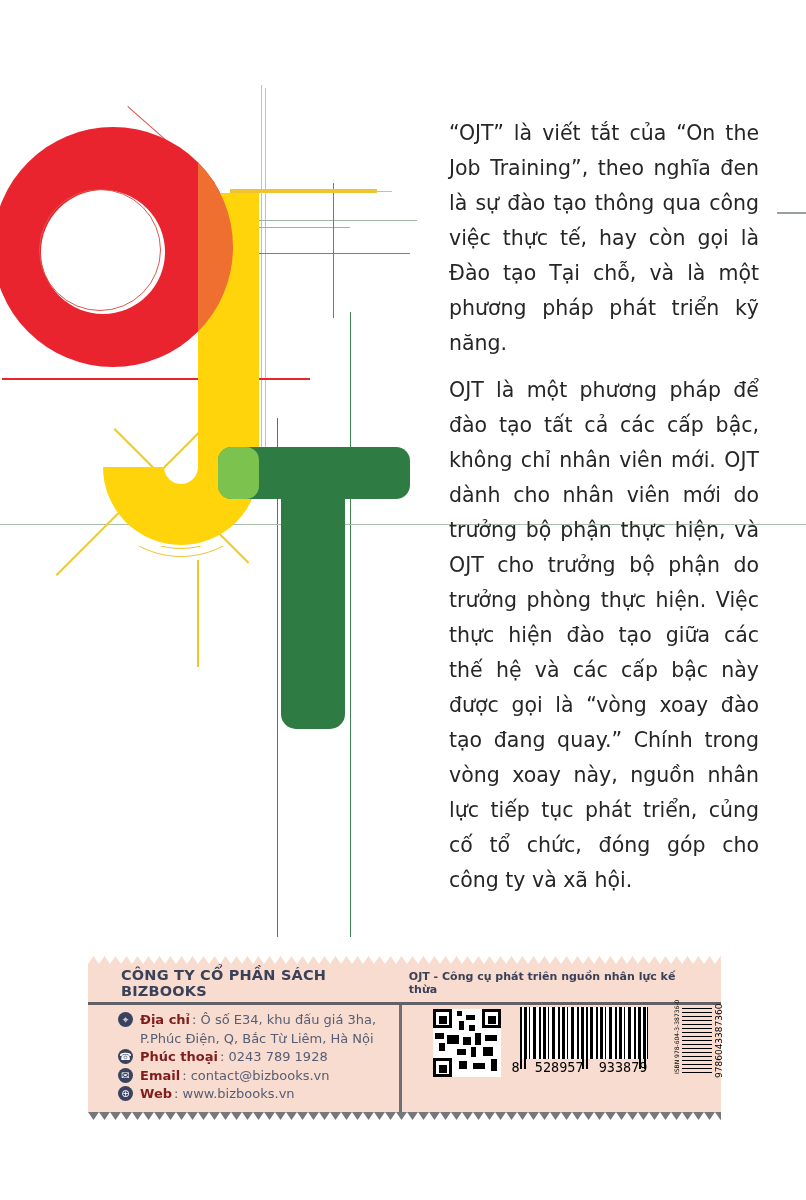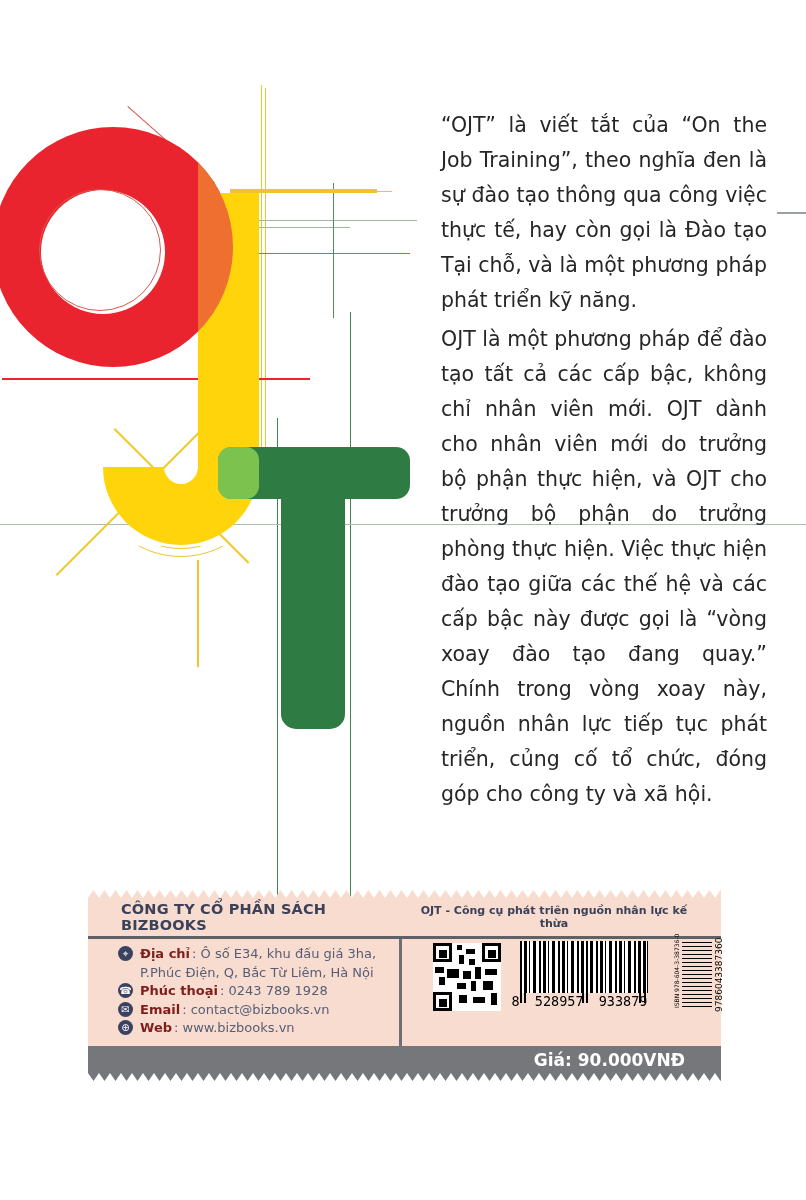--- a/index.html
+++ b/index.html
@@ -14,27 +14,27 @@
   #o-sketch{position:absolute;left:39px;top:189px;width:122px;height:122px;border-radius:50%;
             border:1.4px solid #e0564b;box-sizing:border-box;background:transparent;}
   #oj-overlap{position:absolute;left:-7px;top:127px;width:240px;height:240px;border-radius:50%;
               background:#ef6f31;clip-path:inset(0 0 0 205px);}
   #t-bar{position:absolute;left:218px;top:447px;width:192px;height:52px;background:#2e7c43;border-radius:14px;}
   #t-stem{position:absolute;left:281px;top:470px;width:64px;height:259px;background:#2e7c43;border-radius:15px;}
   #jt-overlap{position:absolute;left:218px;top:447px;width:41px;height:52px;background:#7cc24f;border-radius:13px;}
   .arc{position:absolute;border-radius:50%;border:1.4px solid #eec431;box-sizing:border-box;}
   
   #body-text{position:absolute;left:437px;top:104px;width:334px;color:#262626;}
-  #body-text p{margin:4px;font-size:20.5px;line-height:35px;text-align:justify;}
-  
-  #ticket{position:absolute;left:88px;top:890px;width:633px;}
+  #body-text p{margin:12px;font-size:20.5px;line-height:35px;text-align:justify;}
+  
+  #ticket{position:absolute;left:88px;top:956px;width:633px;}
   #ticket-body{position:relative;width:633px;background:#f8dccf;}
   #ticket-header{position:relative;height:38px;display:flex;align-items:center;justify-content:space-between;}
   #company{margin-left:33px;font-size:14.5px;font-weight:bold;color:#3a4158;letter-spacing:.2px;}
-  #tagline{margin-right:22px;font-size:11px;font-weight:bold;color:#3a4158;text-align:center;}
+  #tagline{margin-right:22px;font-size:11px;font-weight:bold;color:#3a4158;}
   #h-divider{height:3px;background:#606166;}
   #ticket-main{position:relative;display:flex;height:107px;}
   #contact-col{position:relative;width:311px;padding:7px 0 0 30px;box-sizing:border-box;}
   .crow{display:flex;align-items:center;margin-bottom:3.5px;font-size:13px;color:#565d75;}
   .crow .ic{width:15px;height:15px;border-radius:50%;background:#3b425f;color:#fff;font-size:10px;
             line-height:15px;text-align:center;margin-right:7px;flex:0 0 15px;}
   .crow b{color:#7f1d1d;margin-right:2px;}
   .crow.indent{margin-left:22px;}
   #v-divider{width:2.5px;background:#6f7073;}
   #code-col{position:relative;flex:1;}
@@ -191,23 +191,20 @@
           </div>
 
           <div id="isbn">
             <span class="vtext" id="isbn-label">ISBN 978-604-3-38736-0</span>
             <div id="isbn-stripes"></div>
             <span class="vtext" id="isbn-digits">9786043387360</span>
           </div>
         </div>
       </div>
 
-      <div id="price-bar">
-        <span id="price">Giá: 90.000VNĐ</span>
-      </div>
     </div>
 
     <svg width="633" height="8" viewBox="0 0 633 8">
       <defs>
           <pattern id="zzb" width="11" height="8" patternUnits="userSpaceOnUse">
         <path d="M0,0 L5.5,8 L11,0 Z" fill="#76777b"></path>
           </pattern>
         </defs>
       <rect width="633" height="8" fill="url(#zzb)"></rect>
     </svg>

